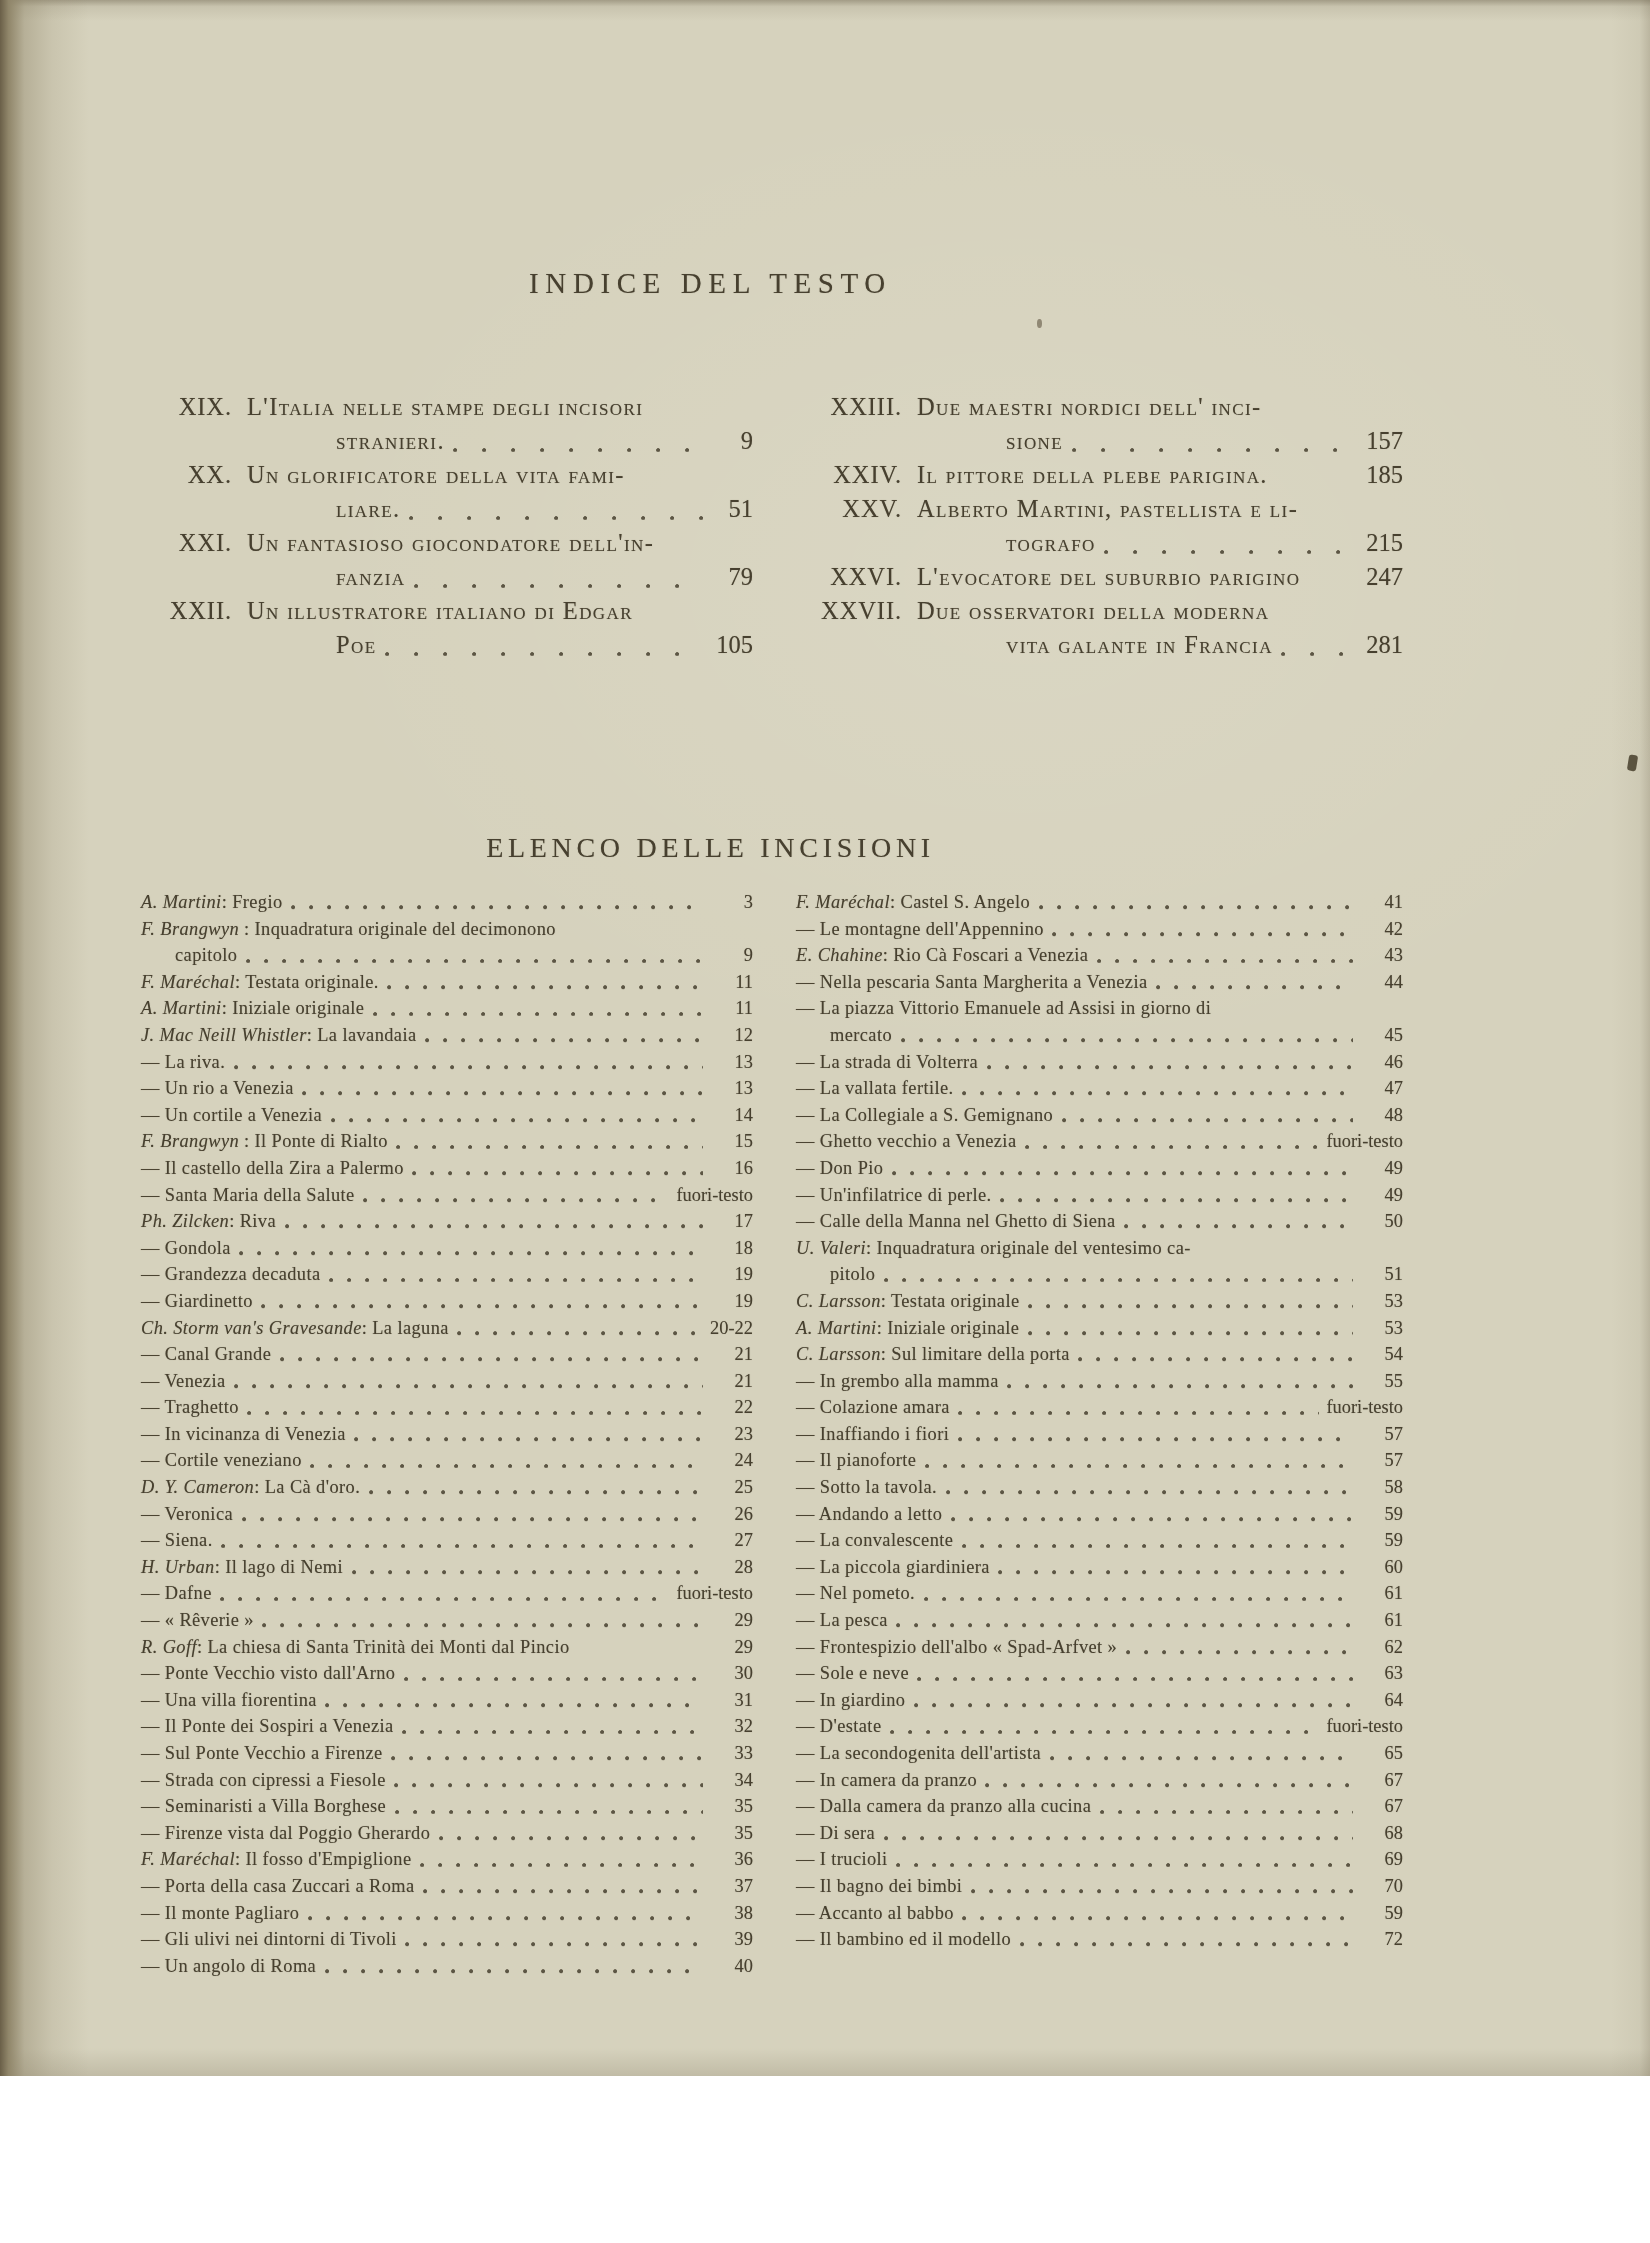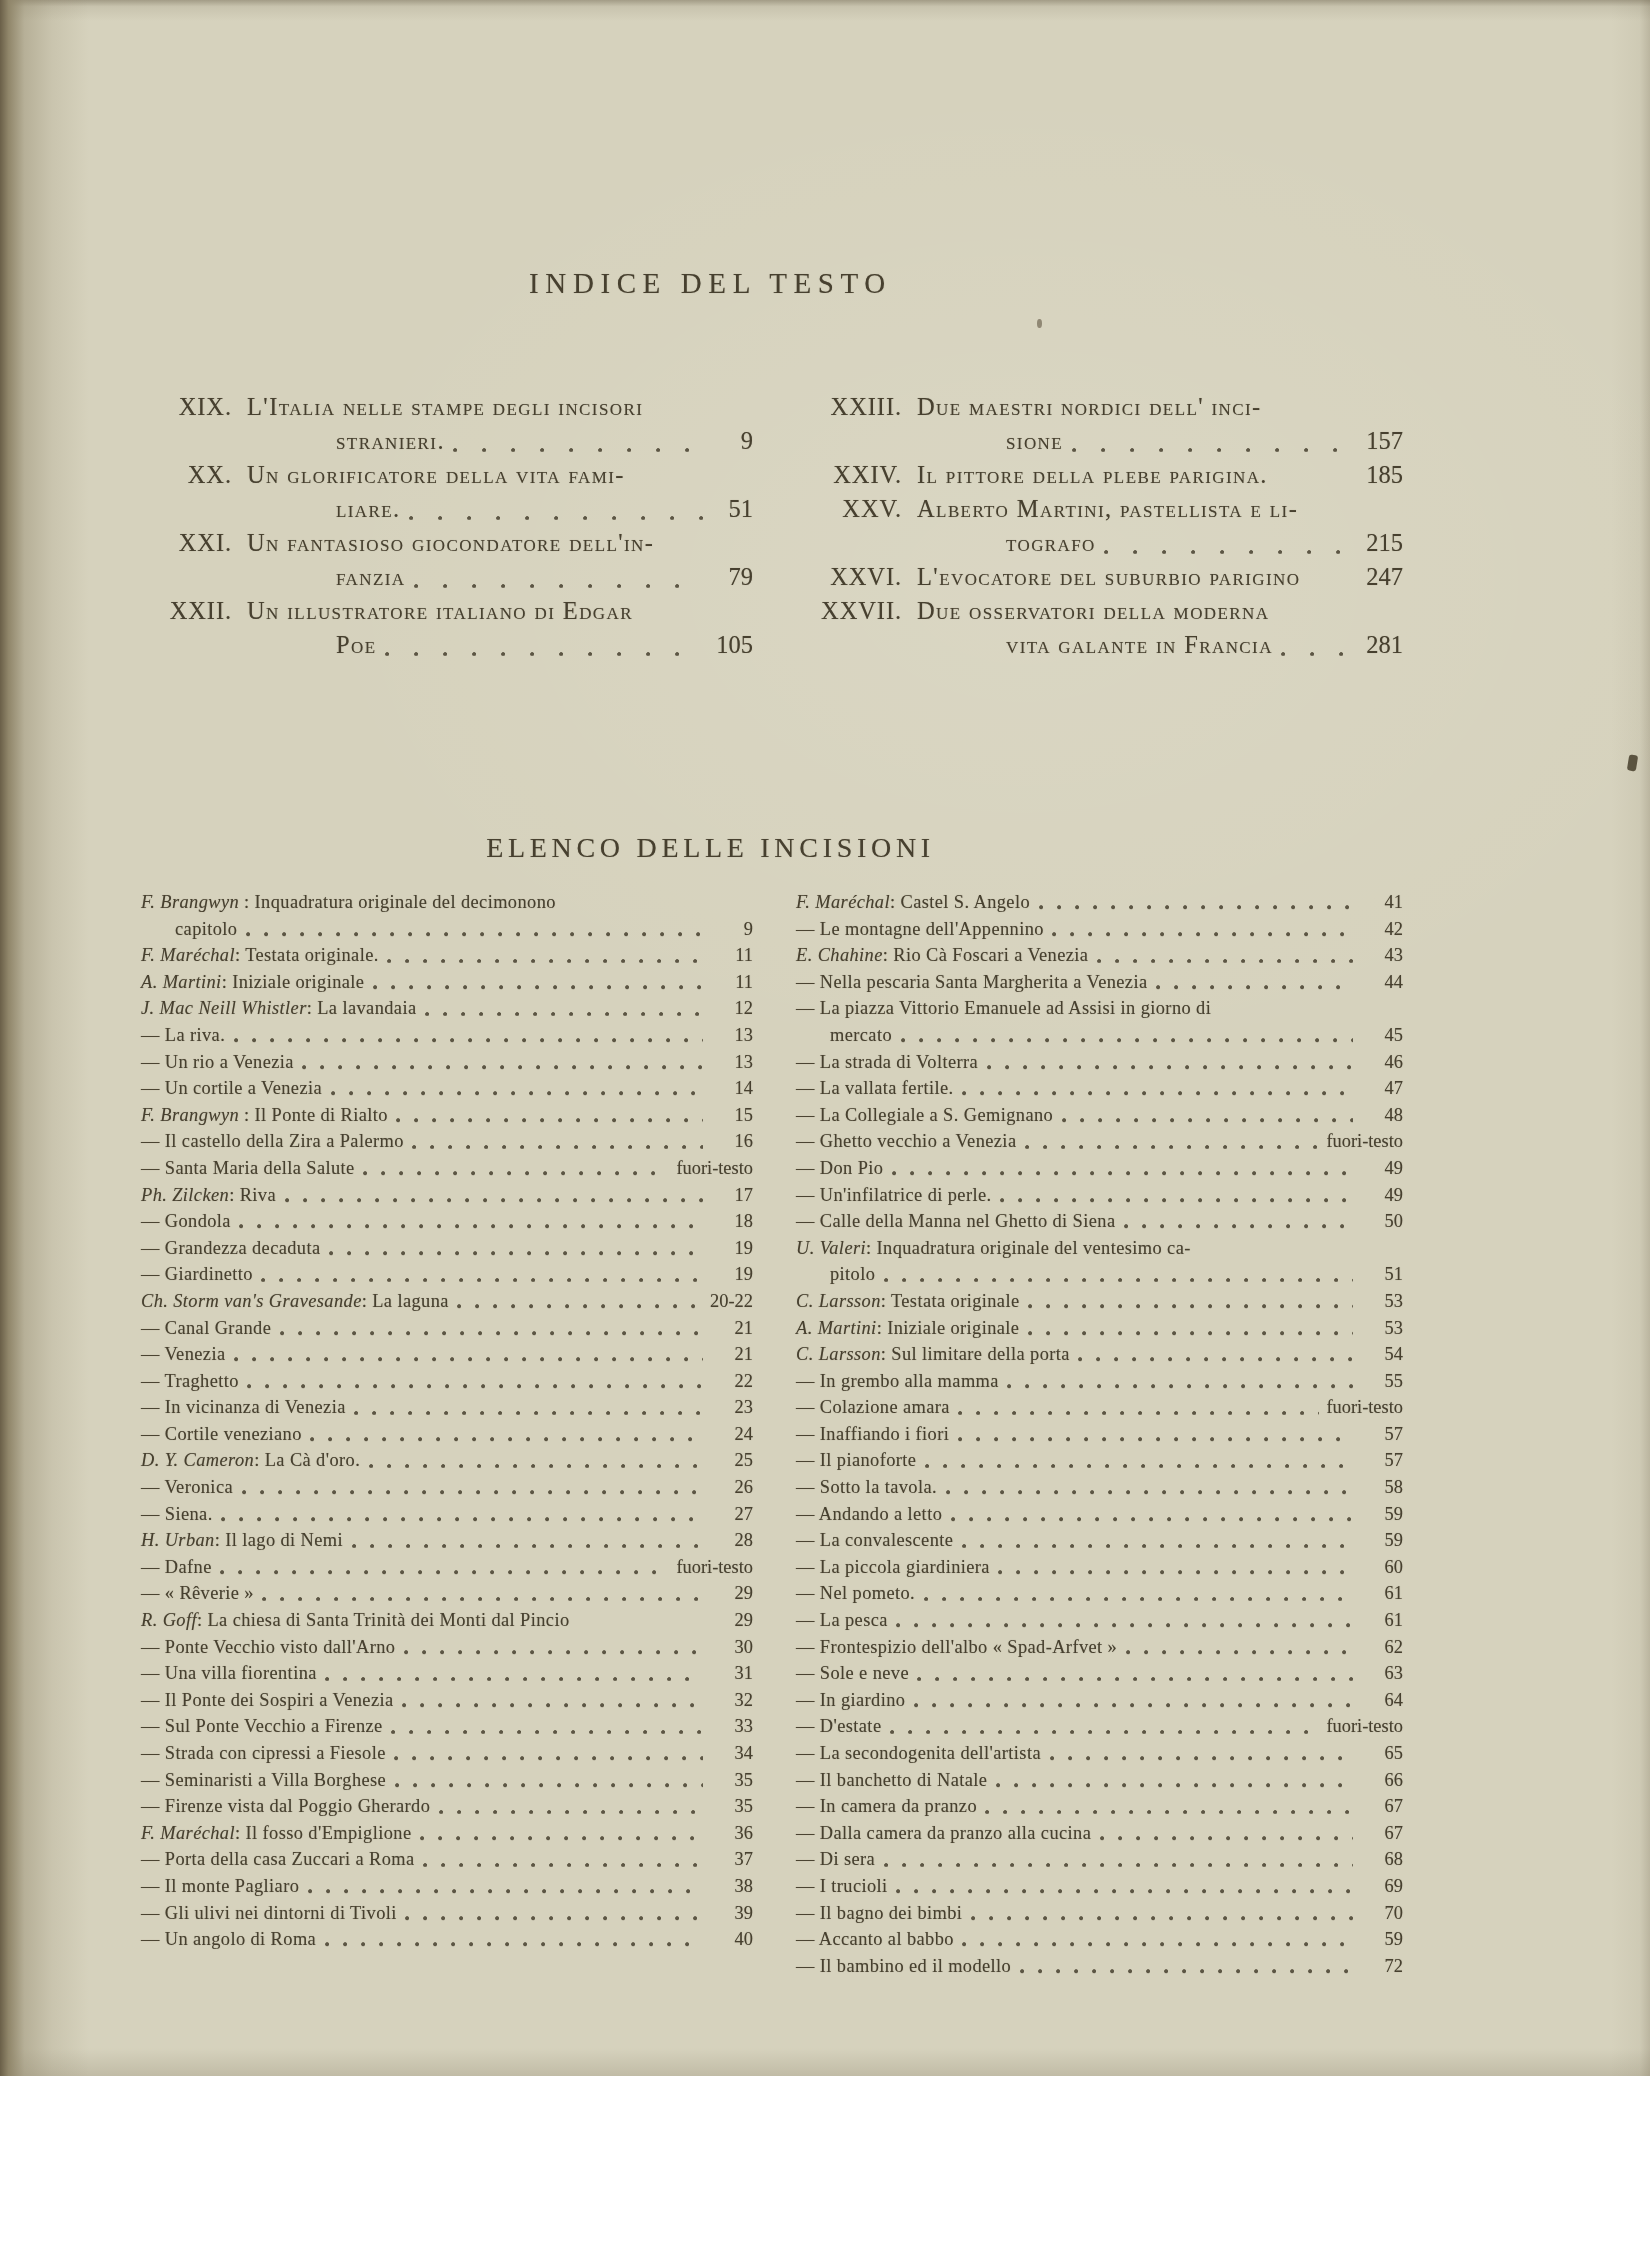--- a/index.html
+++ b/index.html
@@ -189,20 +189,25 @@
           <span class="pg">281</span>
         </div>
       </div>
   </div>
 
   <div class="title t2">ELENCO DELLE INCISIONI</div>
 
   <div class="cols elenco">
     <div class="el-col l">
 
+        <div class="row">
+          <span class="txt"><span class="artist">A. Martini</span><span>: Fregio</span></span>
+          <span class="lead dots"></span>
+          <span class="pg">3</span>
+        </div>
 
         <div class="row">
           <span class="txt"><span class="artist">F. Brangwyn</span><span> : Inquadratura originale del decimonono</span></span>
           <span class="lead"></span>
 
         </div>
 
         <div class="row ind">
           <span class="txt"><span>capitolo</span></span>
           <span class="lead dots"></span>
@@ -630,25 +635,20 @@
           <span class="lead dots"></span>
           <span class="pg">fuori-testo</span>
         </div>
 
         <div class="row">
           <span class="txt"><span>— La secondogenita dell'artista</span></span>
           <span class="lead dots"></span>
           <span class="pg">65</span>
         </div>
 
-        <div class="row">
-          <span class="txt"><span>— Il banchetto di Natale</span></span>
-          <span class="lead dots"></span>
-          <span class="pg">66</span>
-        </div>
 
         <div class="row">
           <span class="txt"><span>— In camera da pranzo</span></span>
           <span class="lead dots"></span>
           <span class="pg">67</span>
         </div>
 
         <div class="row">
           <span class="txt"><span>— Dalla camera da pranzo alla cucina</span></span>
           <span class="lead dots"></span>

